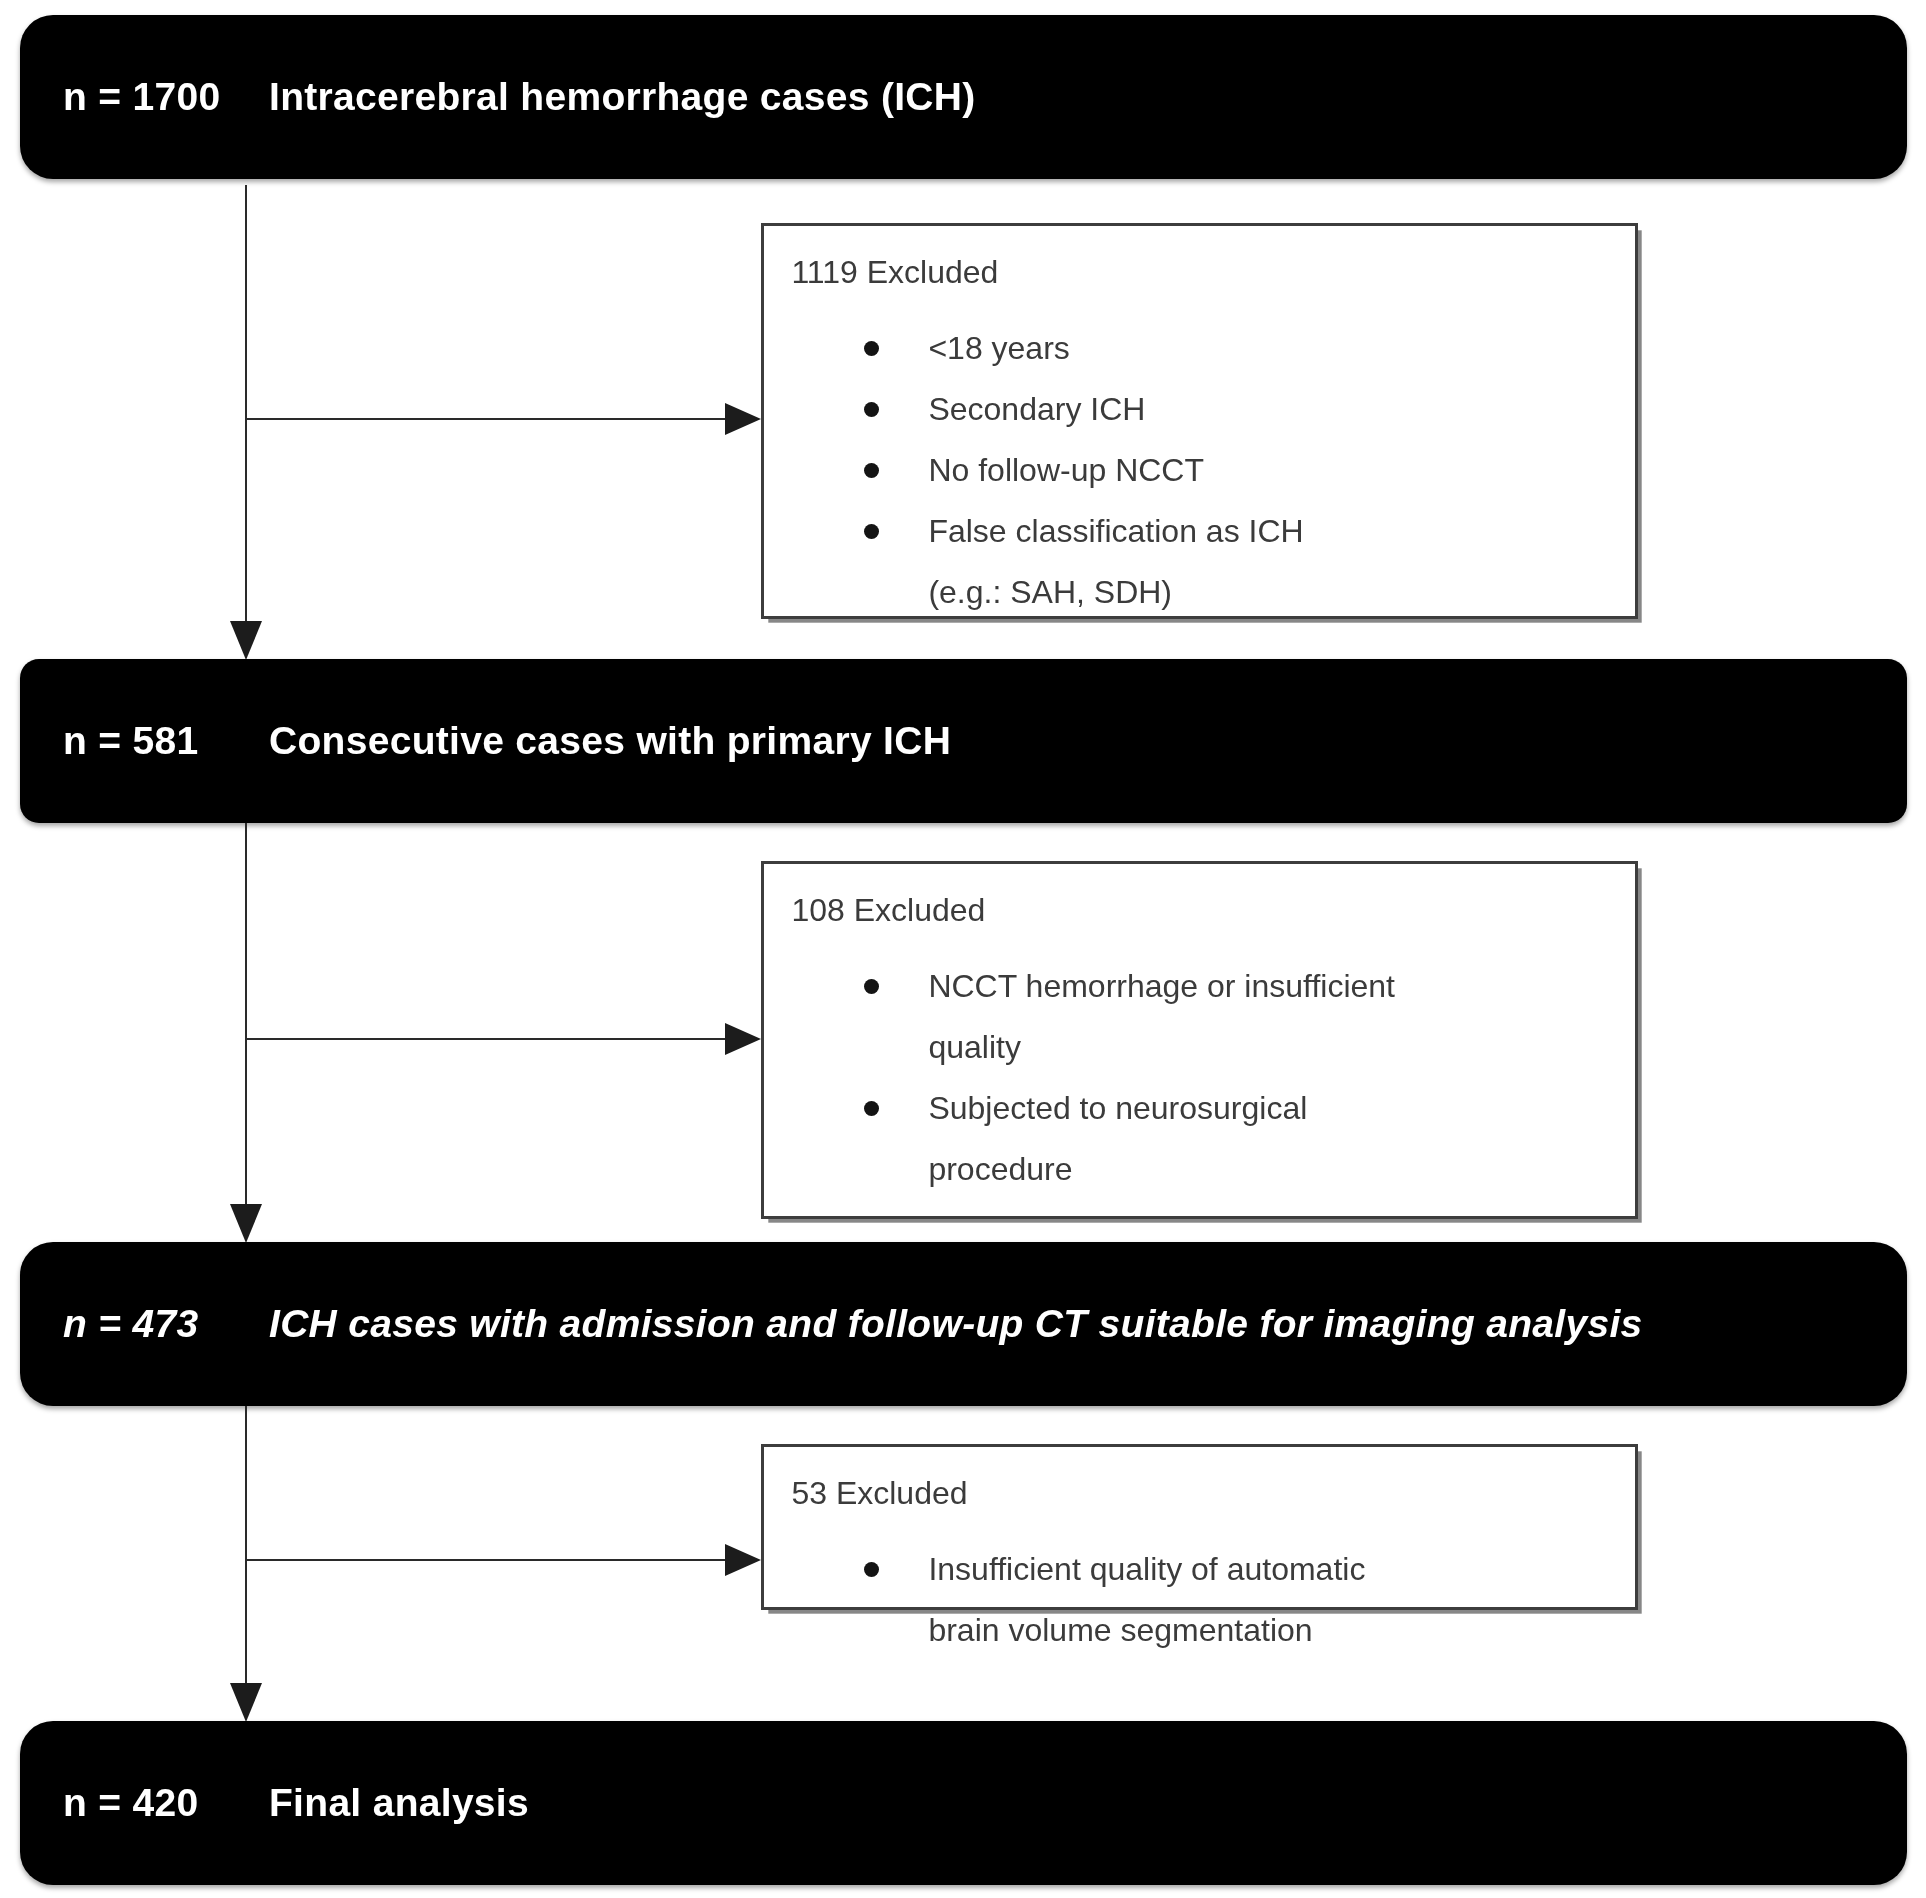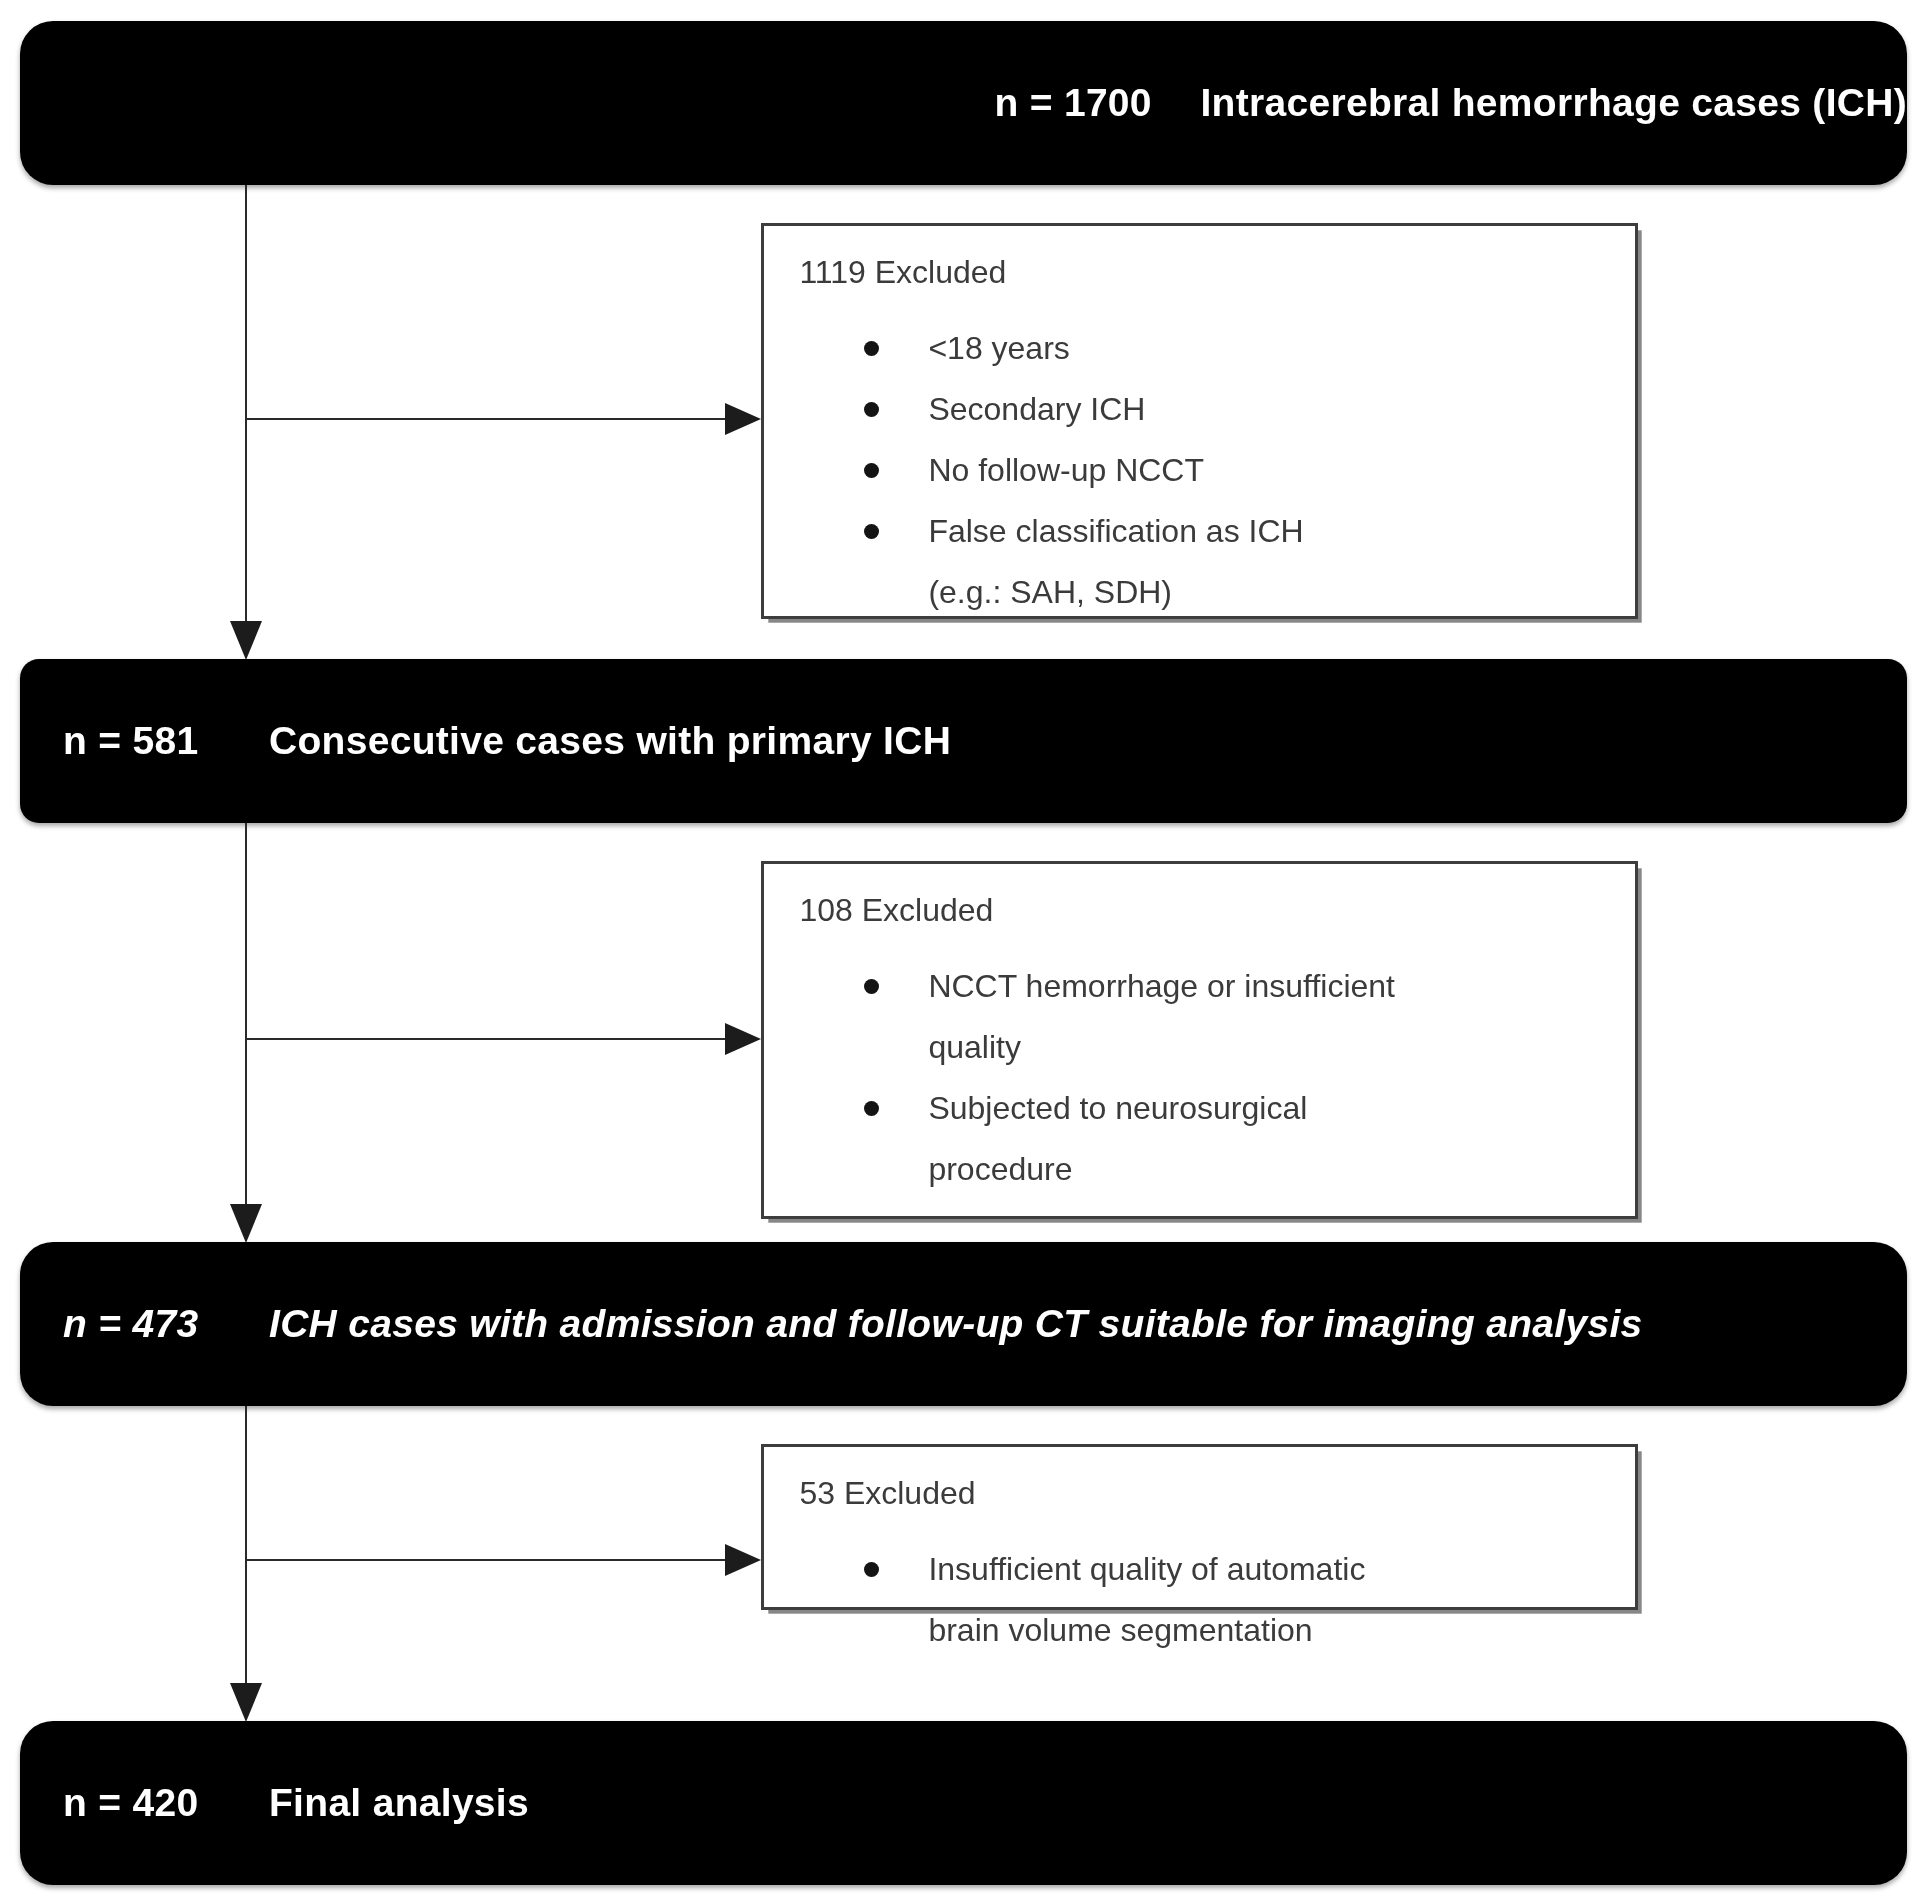--- a/index.html
+++ b/index.html
@@ -33,21 +33,21 @@
     font-weight: 700;
     font-size: 39px;
     letter-spacing: 0.3px;
     white-space: nowrap;
   }
   .stage .n {
     display: inline-block;
     width: 206px;
     flex: 0 0 206px;
   }
-  #stage-1 { top: 21px; justify-content: flex-end; }
+  #stage-1 { top: 15px; }
   #stage-2 { top: 659px; border-radius: 19px; }
   #stage-3 { top: 1242px; font-style: italic; }
   #stage-4 { top: 1721px; }
 
   
   .vline {
     position: absolute;
     left: 245px;
     width: 2.4px;
     background: #2a2a2a;
@@ -102,21 +102,21 @@
     color: #3b3b3b;
     font-size: 32px;
     padding: 23px 22px 0 19.4px;
   }
   #excl-1 { top: 223px;  height: 396px; }
   #excl-2 { top: 861px; height: 358px; }
   #excl-3 { top: 1444px; height: 166px; }
 
   .excl .ehead {
     line-height: 47px;
-    margin: 0 0 22px 16px;
+    margin: 0 0 22px 8px;
   }
   .excl ul {
     list-style: none;
     margin: 0;
     padding: 0;
   }
   .excl li {
     position: relative;
     padding-left: 145px;
     line-height: 61px;

